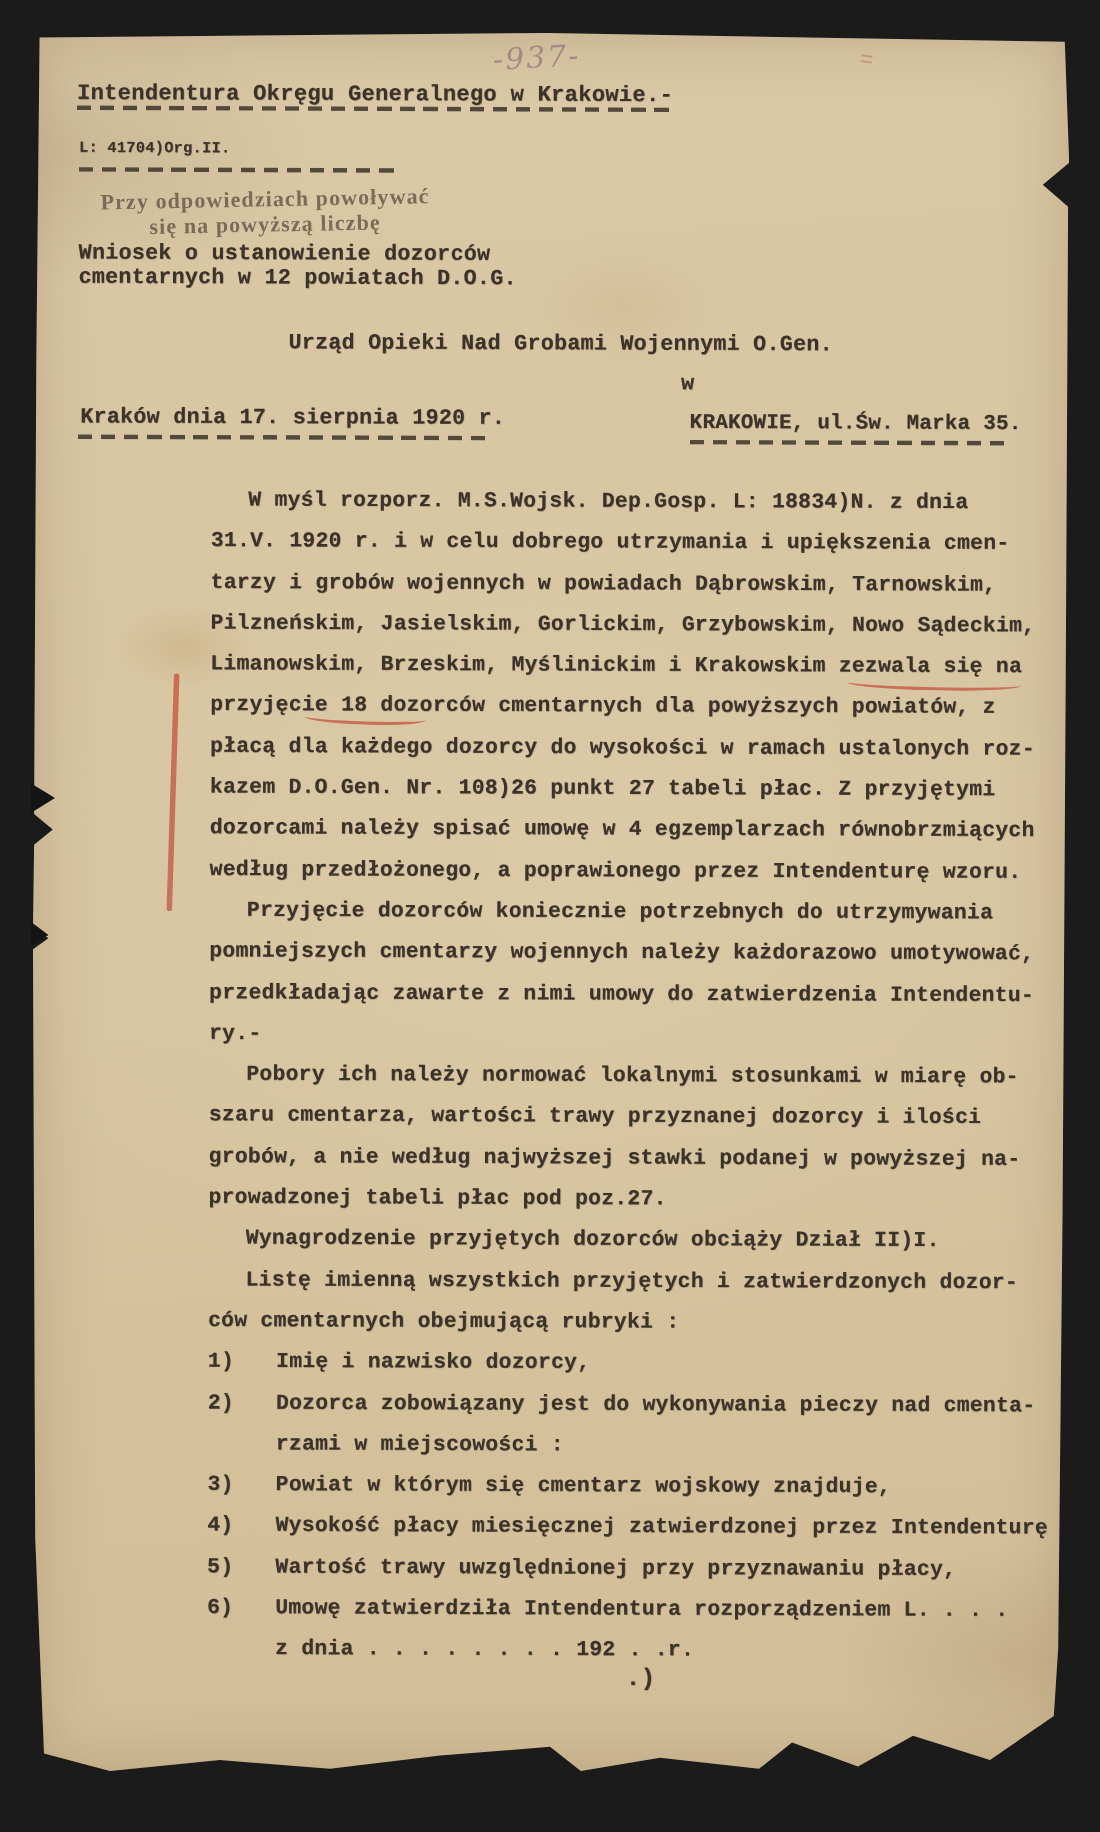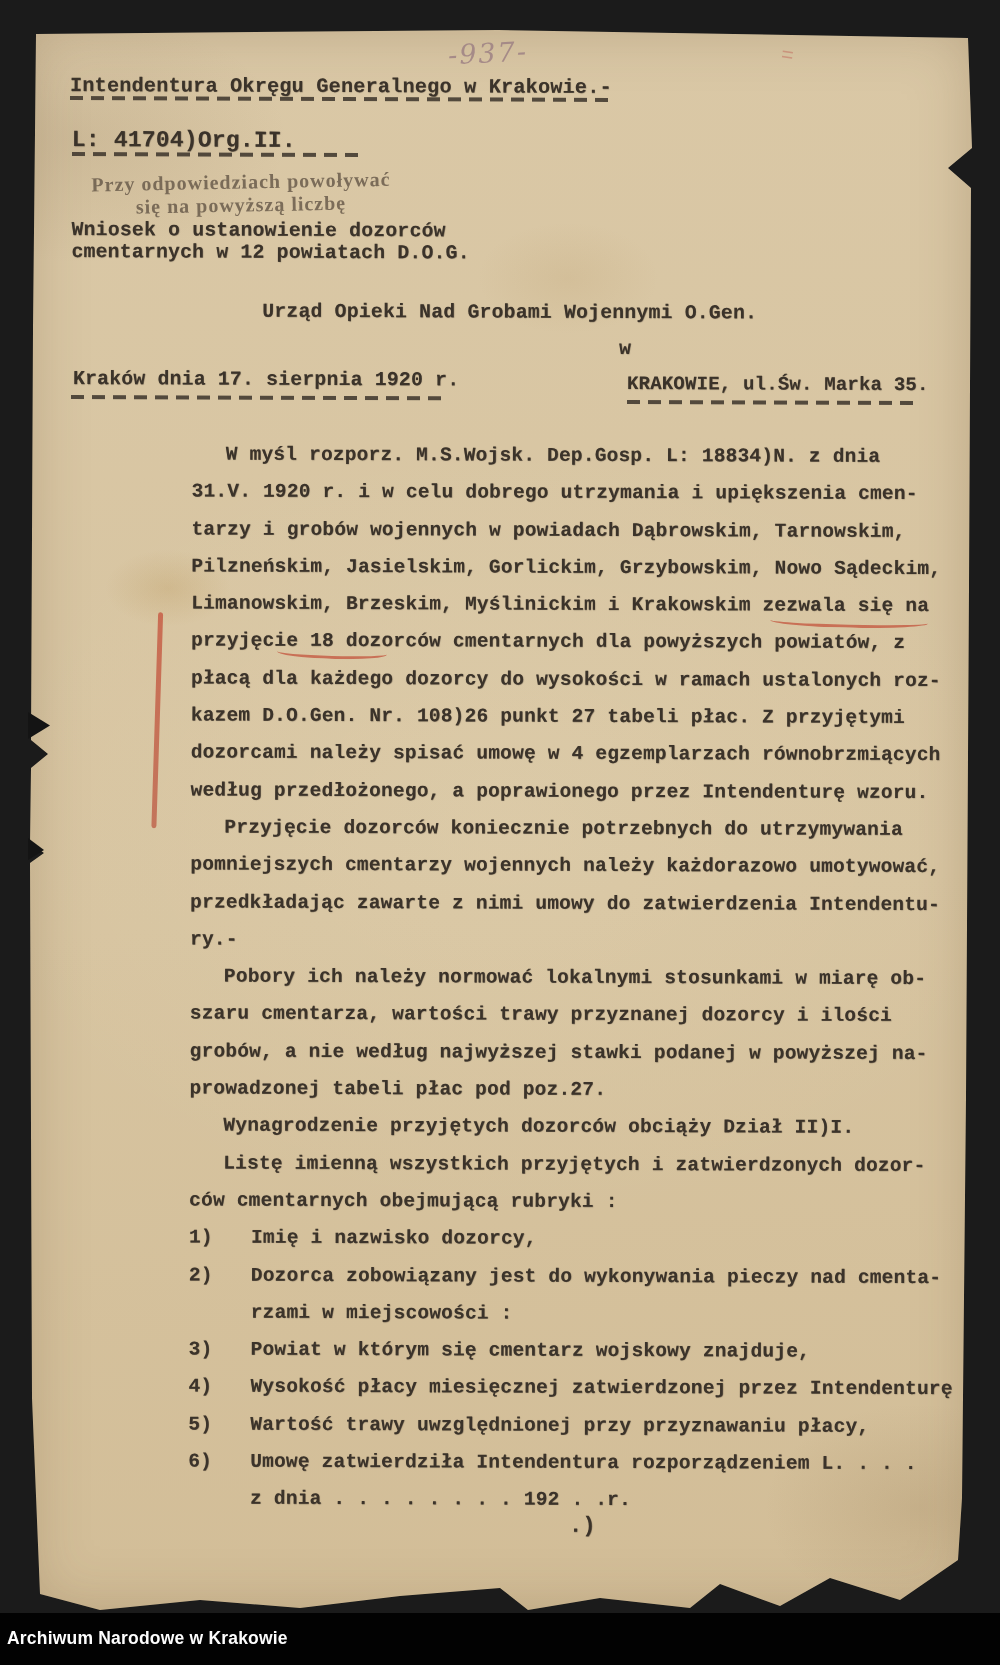--- a/index.html
+++ b/index.html
@@ -76,21 +76,21 @@
   <div class="tear tear2"></div>
 
   <div class="doc">
 
     <div class="pencil">-937-</div>
     <div class="equals">=</div>
 
     <div class="abs tw" style="left:70px;top:74px;font-size:20.2px">Intendentura Okręgu Generalnego w Krakowie.-</div>
     <div class="dashes" style="left:70px;top:96px;width:540px"></div>
 
-    <div class="abs tw" style="left:72px;top:127px;font-size:23px">L: 41704)Org.II.</div>
+    <div class="abs tw" style="left:72px;top:127px;font-size:14px">L: 41704)Org.II.</div>
     <div class="dashes" style="left:72px;top:152px;width:293px"></div>
 
     <div class="stamp">
       <div class="l1">Przy odpowiedziach powoływać</div>
       <div class="l2">się na powyższą liczbę</div>
     </div>
 
     <div class="abs tw" style="left:72px;top:219px;font-size:19.8px">Wniosek o ustanowienie dozorców</div>
     <div class="abs tw" style="left:72px;top:241px;font-size:19.8px">cmentarnych w 12 powiatach D.O.G.</div>
 
@@ -154,16 +154,13 @@
       </div>
     </div>
 
     <div class="closing tw">.)</div>
 
     <div class="red-vline"></div>
     <div class="red-u red-u1"></div>
     <div class="red-u red-u2"></div>
   </div>
 
-  <div class="caption-bar">
-    <span>Archiwum Narodowe w Krakowie</span>
-  </div>
 </div>
 
 </body></html>

